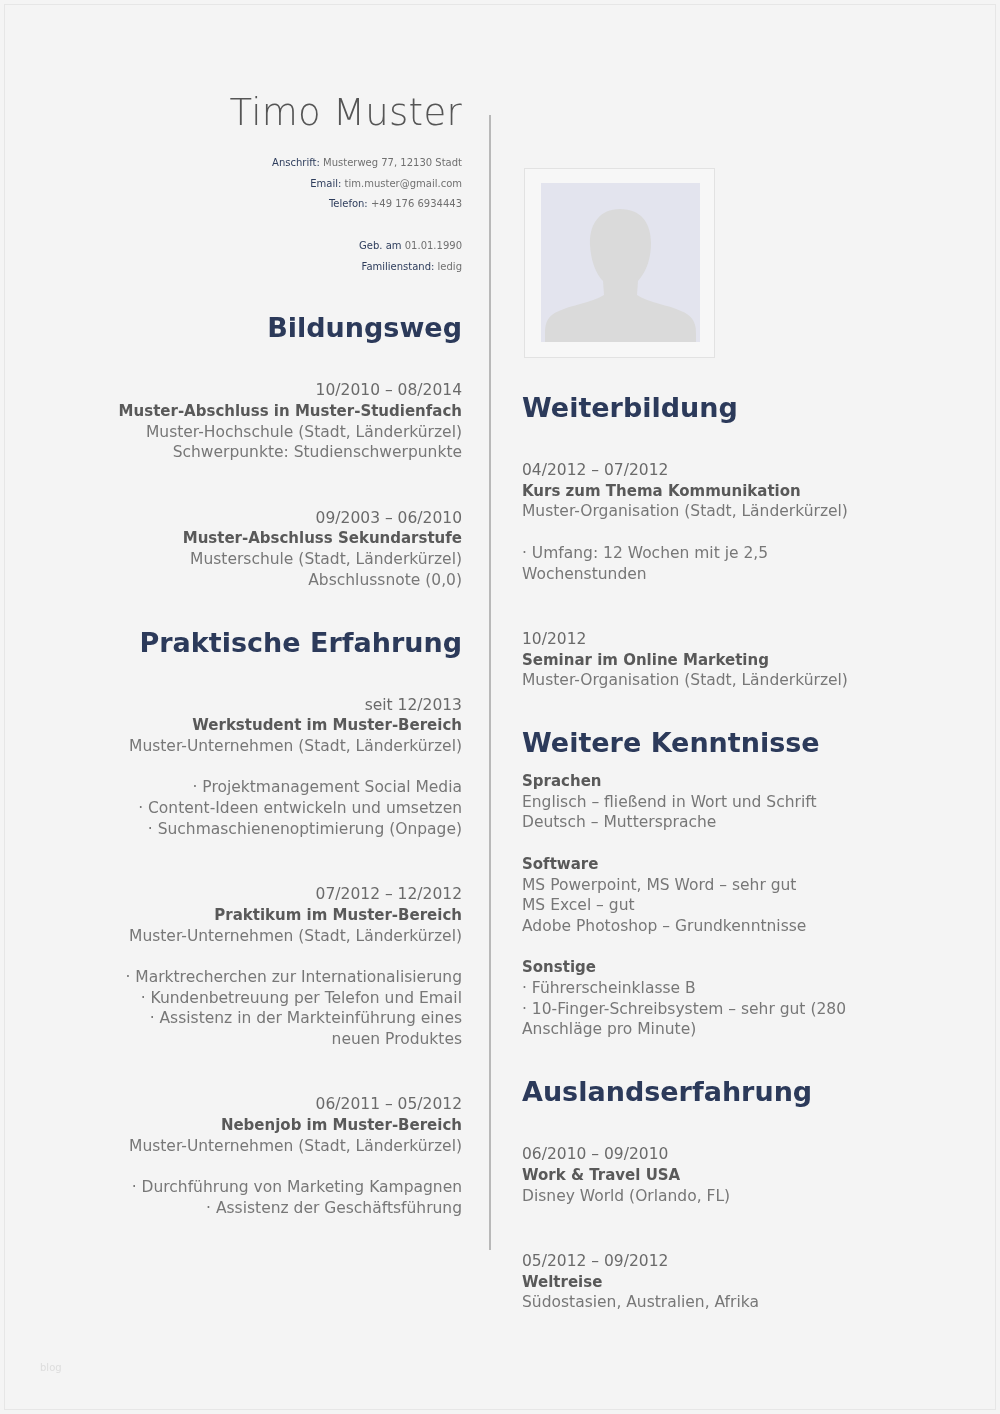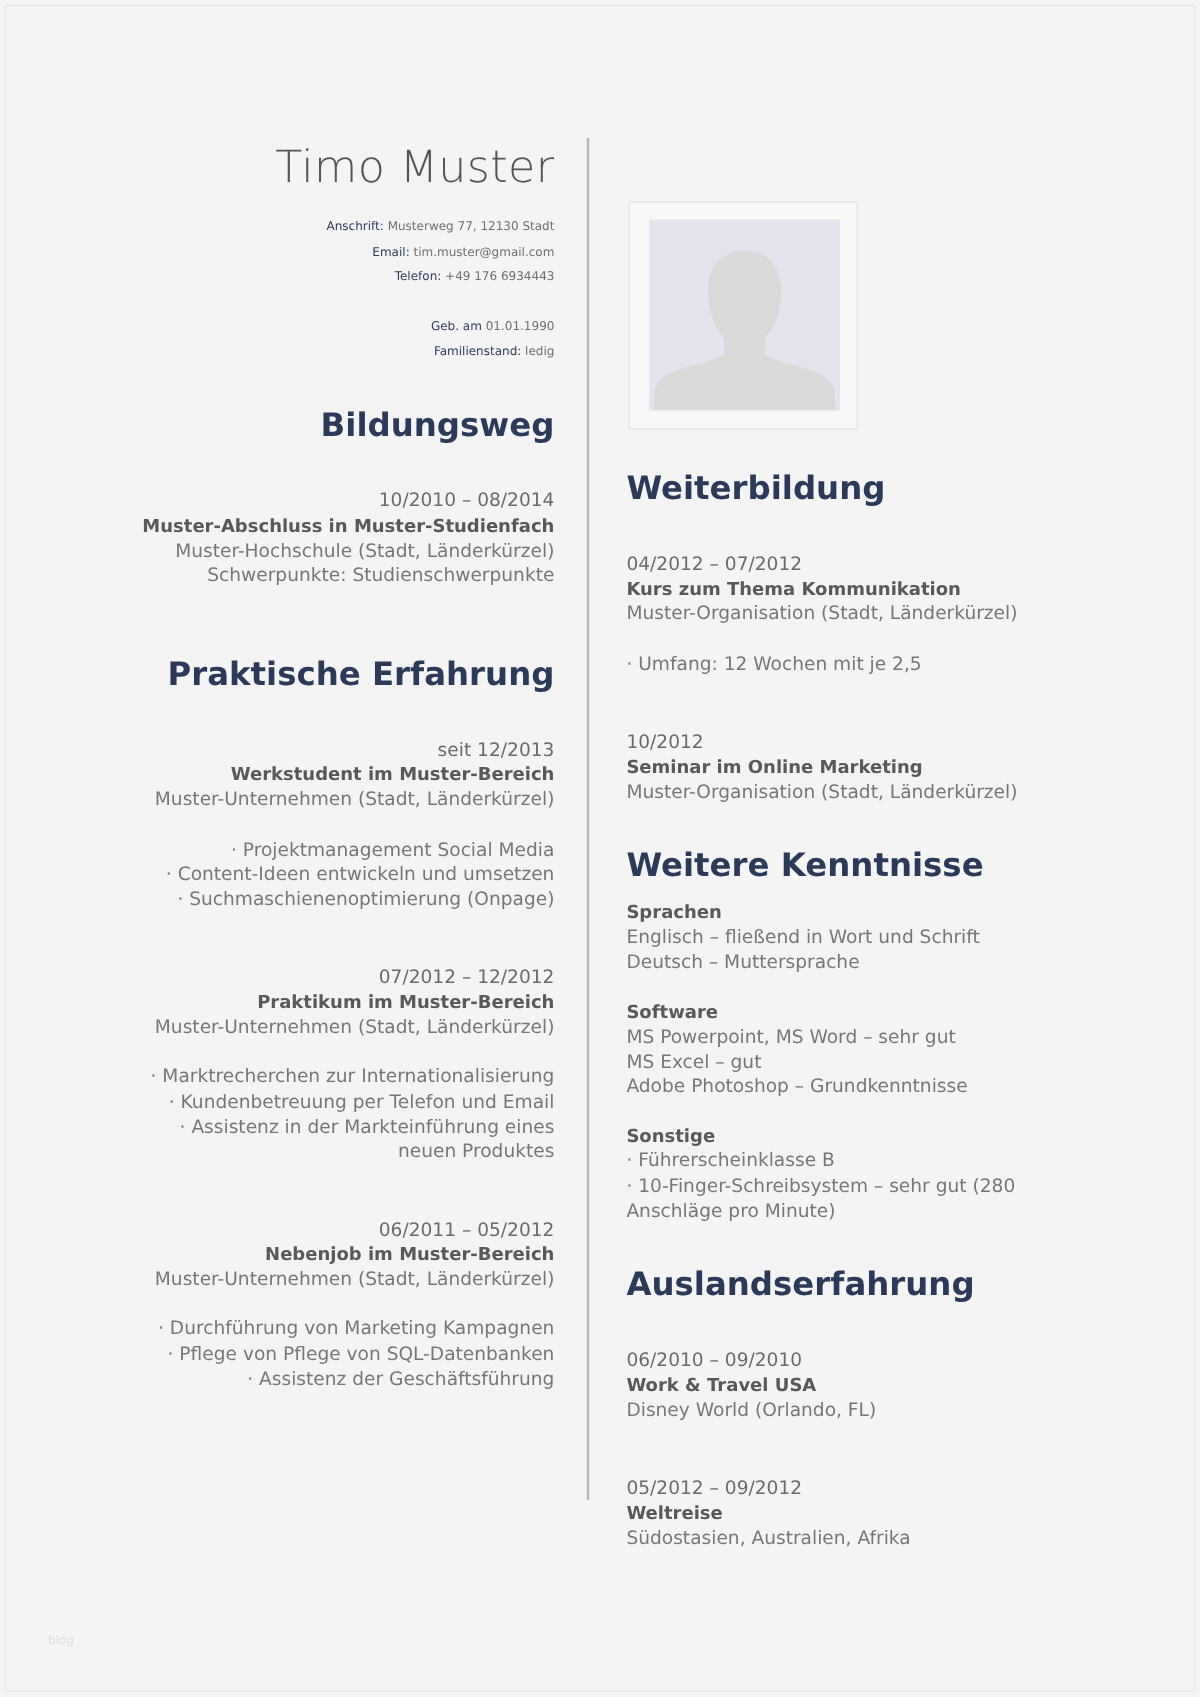--- a/index.html
+++ b/index.html
@@ -10,21 +10,21 @@
       color: #6f6f6f;
       position: relative;
       overflow: hidden;
     }
     .page {
       position: absolute; left: 4px; top: 4px; right: 4px; bottom: 4px;
       border: 1px solid #e6e6e6;
       background: #f4f4f4;
     }
     .col-left {
-      position: absolute; left: 60px; width: 402px; top: 116px;
+      position: absolute; left: 60px; width: 402px; top: 89px;
       text-align: right;
     }
     .col-right {
       position: absolute; left: 522px; width: 420px; top: 390px;
       text-align: left;
     }
     .divider {
       position: absolute; left: 489px; top: 115px; width: 2px; height: 1135px;
       background: #b8b8b8;
     }
@@ -77,20 +77,26 @@
   <h2>Bildungsweg</h2>
   <div style="height:10px"></div>
   <div class="sec">
     <div>
       <div class="date">10/2010 – 08/2014</div>
       <div class="title">Muster-Abschluss in Muster-Studienfach</div>
       <div class="line">Muster-Hochschule (Stadt, Länderkürzel)</div>
       <div class="line">Schwerpunkte: Studienschwerpunkte</div>
     </div>
     <div class="gap"></div>
+    <div>
+      <div class="date">09/2003 – 06/2010</div>
+      <div class="title">Muster-Abschluss Sekundarstufe</div>
+      <div class="line">Musterschule (Stadt, Länderkürzel)</div>
+      <div class="line">Abschlussnote (0,0)</div>
+    </div>
   </div>
 
   <div style="height:34px"></div>
   <h2>Praktische Erfahrung</h2>
   <div style="height:10px"></div>
   <div class="sec">
     <div>
       <div class="date">seit 12/2013</div>
       <div class="title">Werkstudent im Muster-Bereich</div>
       <div class="line">Muster-Unternehmen (Stadt, Länderkürzel)</div>
@@ -110,21 +116,20 @@
       <div class="line">· Assistenz in der Markteinführung eines</div>
       <div class="line">neuen Produktes</div>
     </div>
     <div class="gap"></div>
     <div>
       <div class="date">06/2011 – 05/2012</div>
       <div class="title">Nebenjob im Muster-Bereich</div>
       <div class="line">Muster-Unternehmen (Stadt, Länderkürzel)</div>
       <div class="gap"></div>
       <div class="line">· Durchführung von Marketing Kampagnen</div>
-      <div class="line">· Pflege von Pflege von SQL-Datenbanken</div>
       <div class="line">· Assistenz der Geschäftsführung</div>
     </div>
   </div>
 </div>
 
 <div class="divider"></div>
 
 <div class="photo-frame">
   <div class="photo">
     <svg width="159" height="159" viewBox="0 0 159 159">
@@ -136,20 +141,21 @@
 <div class="col-right">
   <h2>Weiterbildung</h2>
   <div style="height:10px"></div>
   <div class="sec">
     <div>
       <div class="date">04/2012 – 07/2012</div>
       <div class="title">Kurs zum Thema Kommunikation</div>
       <div class="line">Muster-Organisation (Stadt, Länderkürzel)</div>
       <div class="gap"></div>
       <div class="line">· Umfang: 12 Wochen mit je 2,5</div>
+      <div class="line">Wochenstunden</div>
     </div>
     <div class="gap"></div>
     <div>
       <div class="date">10/2012</div>
       <div class="title">Seminar im Online Marketing</div>
       <div class="line">Muster-Organisation (Stadt, Länderkürzel)</div>
     </div>
   </div>
 
   <div style="height:34px"></div>

